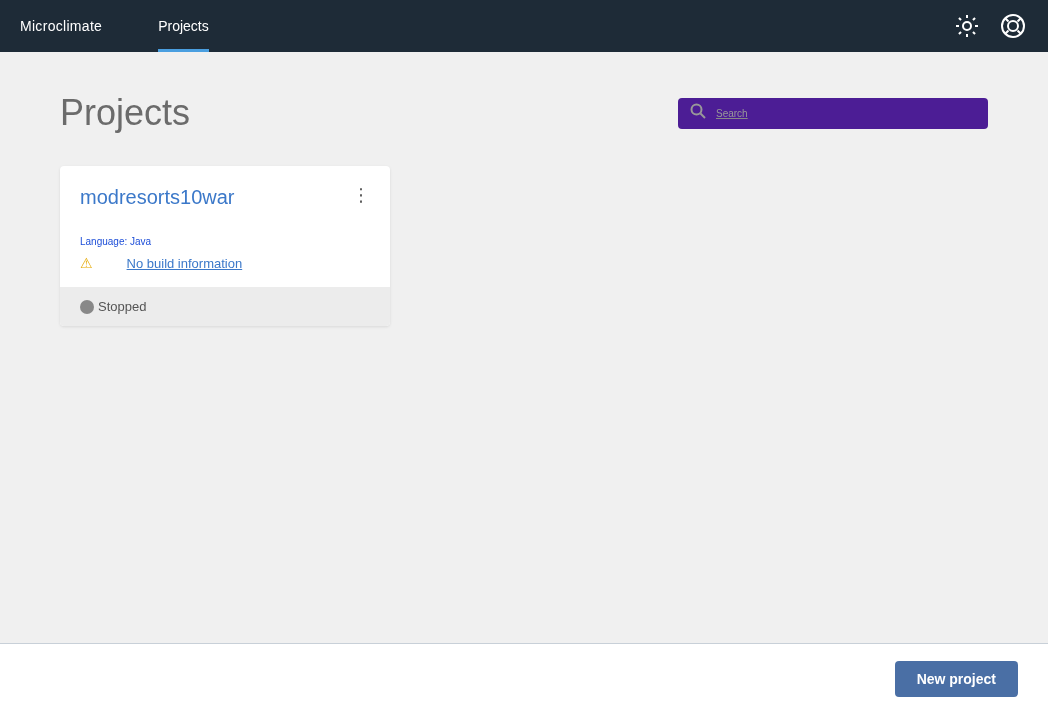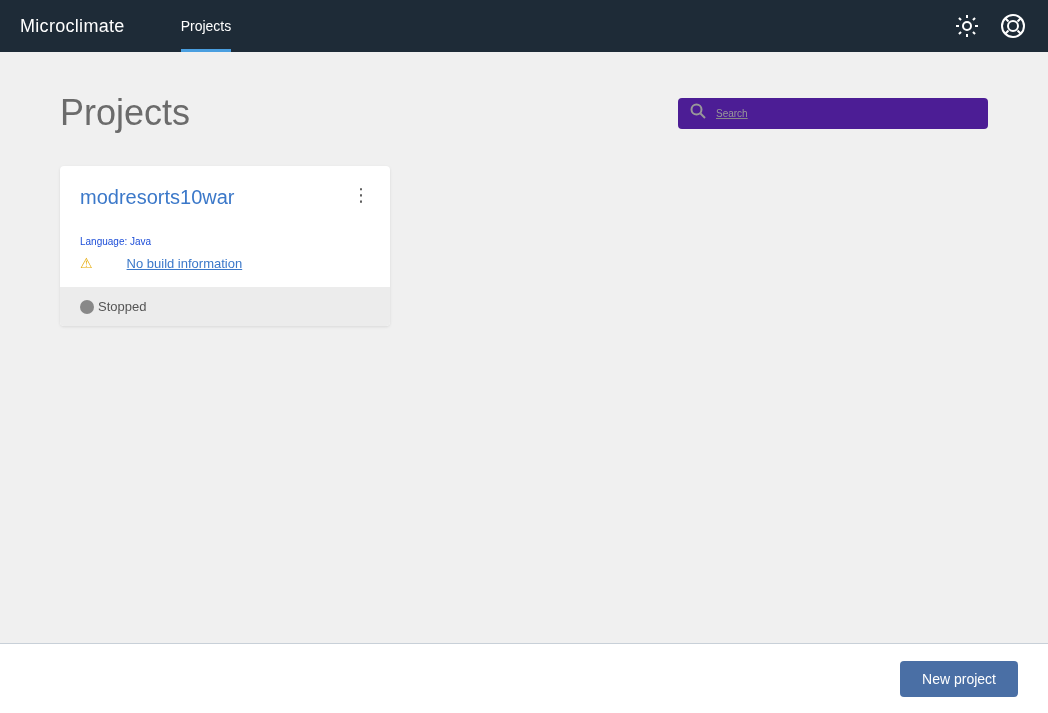--- a/index.html
+++ b/index.html
@@ -9,21 +9,21 @@
     .navbar {
       background: #1e2b37;
       height: 52px;
       display: flex;
       align-items: center;
       padding: 0 20px;
       flex-shrink: 0;
     }
     .navbar-brand {
       color: #ffffff;
-      font-size: 18px;
+      font-size: 14px;
       font-weight: 500;
       letter-spacing: 0.3px;
       margin-right: 40px;
     }
     .navbar-nav {
       display: flex;
       align-items: center;
       flex: 1;
     }
     .navbar-nav-item {
@@ -195,21 +195,21 @@
       flex-shrink: 0;
     }
     .btn-primary {
       background: #4a6fa5;
       color: #ffffff;
       border: none;
       border-radius: 4px;
       padding: 10px 22px;
       font-size: 14px;
       cursor: pointer;
-      font-weight: 400;
+      font-weight: 700;
     }
   </style>
 </head>
 <body>
 
 <nav class="navbar">
   <span class="navbar-brand">Microclimate</span>
   <div class="navbar-nav">
     <div class="navbar-nav-item active">Projects</div>
   </div>

